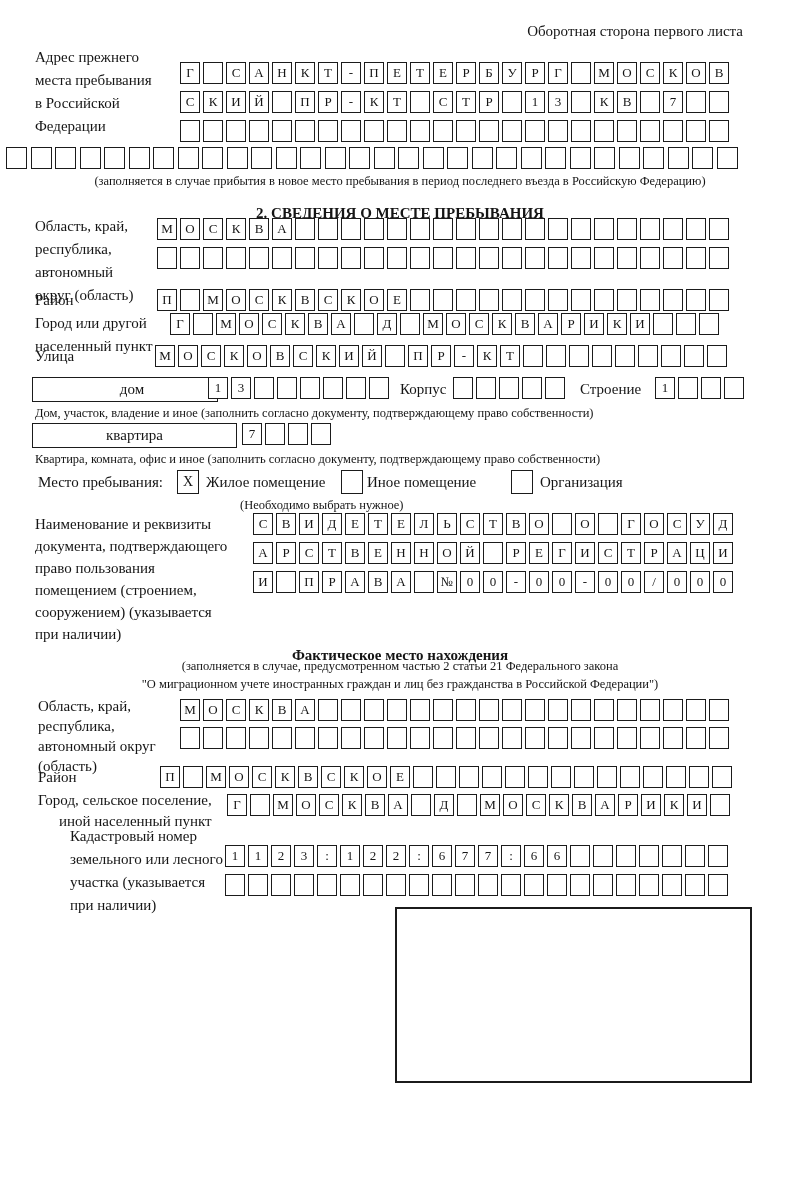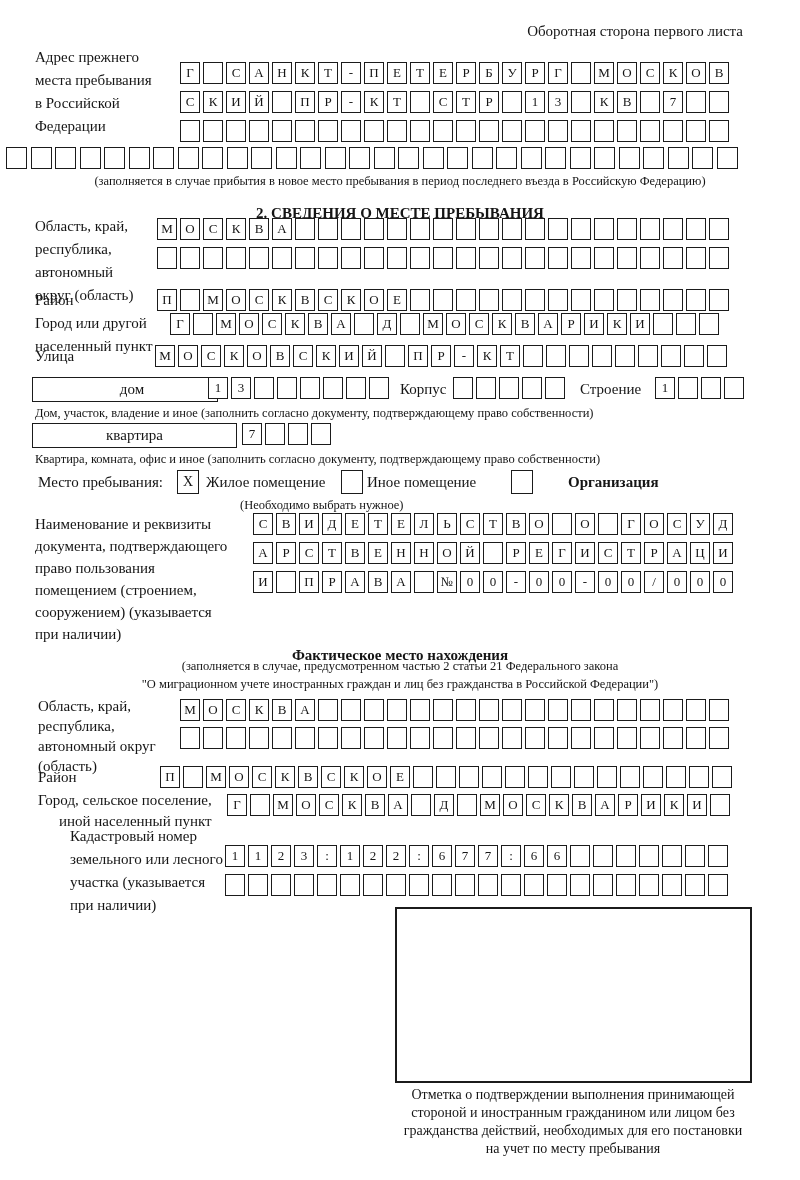--- a/index.html
+++ b/index.html
@@ -345,21 +345,21 @@
       <div class="cell"></div>
     </div>
   <div class="abs cap" style="left:35px; top:452px;">Квартира, комната, офис и иное (заполнить согласно документу, подтверждающему право собственности)</div>
 
   <div class="abs lbl" style="left:38px; top:471px;">Место пребывания:</div>
   <div class="abs checkcell" style="left:177px; top:470px;">X</div>
   <div class="abs lbl" style="left:206px; top:471px;">Жилое помещение</div>
   <div class="abs checkcell" style="left:341px; top:470px;"></div>
   <div class="abs lbl" style="left:367px; top:471px;">Иное помещение</div>
   <div class="abs checkcell" style="left:511px; top:470px;"></div>
-  <div class="abs lbl" style="left:568px; top:471px;font-weight:bold;">Организация</div>
+  <div class="abs lbl" style="left:540px; top:471px;">Организация</div>
   <div class="abs cap" style="left:240px; top:498px;">(Необходимо выбрать нужное)</div>
 
   <div class="abs lbl" style="left:35px; top:513px; line-height:22px;">
     <div>Наименование и реквизиты</div>
     <div>документа, подтверждающего</div>
     <div>право пользования</div>
     <div>помещением (строением,</div>
     <div>сооружением) (указывается</div>
     <div>при наличии)</div>
   </div>
@@ -603,20 +603,14 @@
       <div class="cell"></div>
       <div class="cell"></div>
       <div class="cell"></div>
       <div class="cell"></div>
       <div class="cell"></div>
       <div class="cell"></div>
       <div class="cell"></div>
     </div>
 
   <div class="abs stamp-box" style="left:395px; top:907px; width:353px; height:172px;"></div>
-  <div class="abs stamp-cap" style="left:383px; top:1086px; width:380px;">
-    <div>Отметка о подтверждении выполнения принимающей</div>
-    <div>стороной и иностранным гражданином или лицом без</div>
-    <div>гражданства действий, необходимых для его постановки</div>
-    <div>на учет по месту пребывания</div>
-  </div>
 
 </div>
 
 </body></html>

